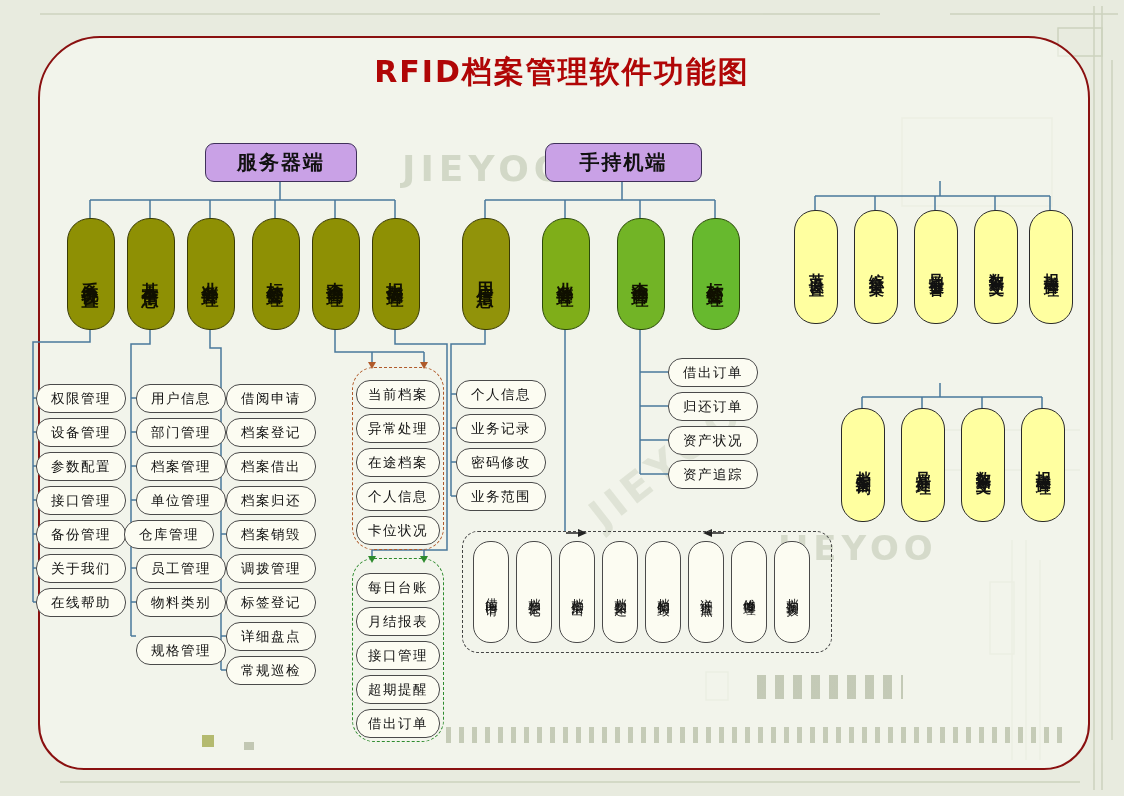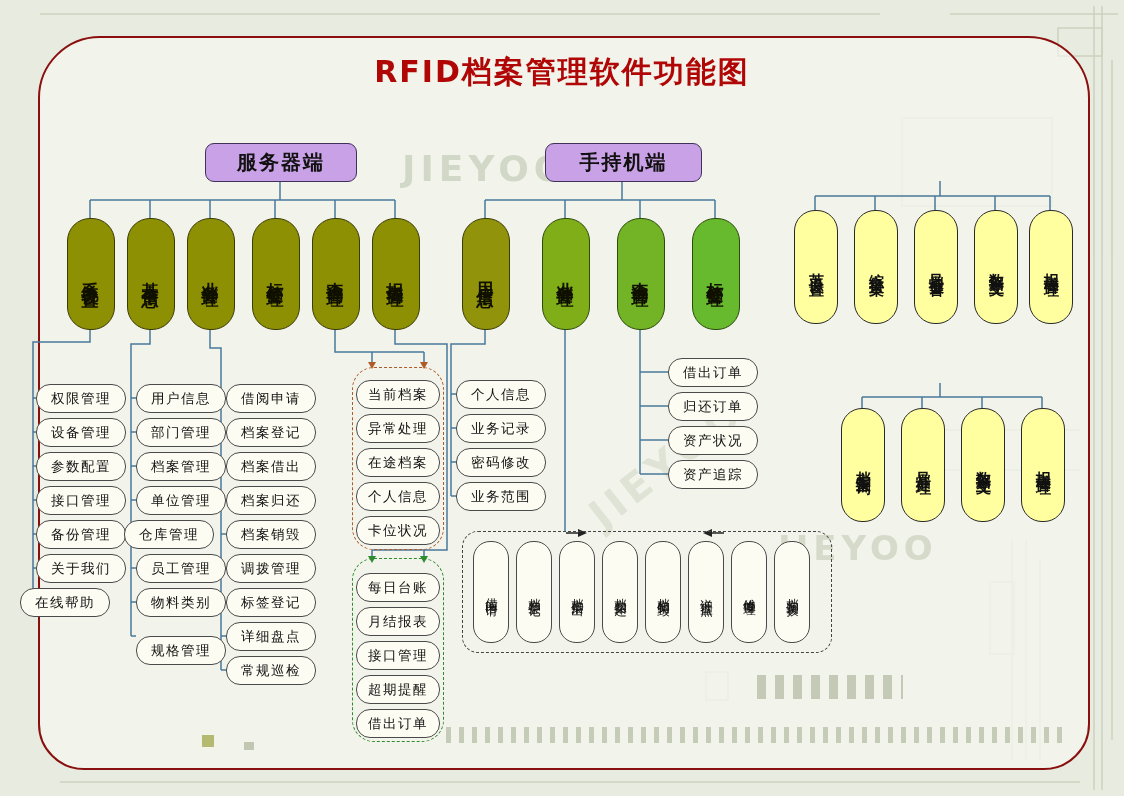--- a/index.html
+++ b/index.html
@@ -175,21 +175,21 @@
   <div class="ypill" style="left:901px;top:408px">异常处理</div>
   <div class="ypill" style="left:961px;top:408px">数据交互</div>
   <div class="ypill" style="left:1021px;top:408px">报表管理</div>
 
   <div class="leaf" style="left:36px;top:384px">权限管理</div>
   <div class="leaf" style="left:36px;top:418px">设备管理</div>
   <div class="leaf" style="left:36px;top:452px">参数配置</div>
   <div class="leaf" style="left:36px;top:486px">接口管理</div>
   <div class="leaf" style="left:36px;top:520px">备份管理</div>
   <div class="leaf" style="left:36px;top:554px">关于我们</div>
-  <div class="leaf" style="left:20px;top:588px">在线帮助</div>
+  <div class="leaf" style="left:36px;top:588px">在线帮助</div>
 
   <div class="leaf" style="left:136px;top:384px">用户信息</div>
   <div class="leaf" style="left:136px;top:418px">部门管理</div>
   <div class="leaf" style="left:136px;top:452px">档案管理</div>
   <div class="leaf" style="left:136px;top:486px">单位管理</div>
   <div class="leaf" style="left:124px;top:520px">仓库管理</div>
   <div class="leaf" style="left:136px;top:554px">员工管理</div>
   <div class="leaf" style="left:136px;top:588px">物料类别</div>
   <div class="leaf" style="left:136px;top:636px">规格管理</div>
 

